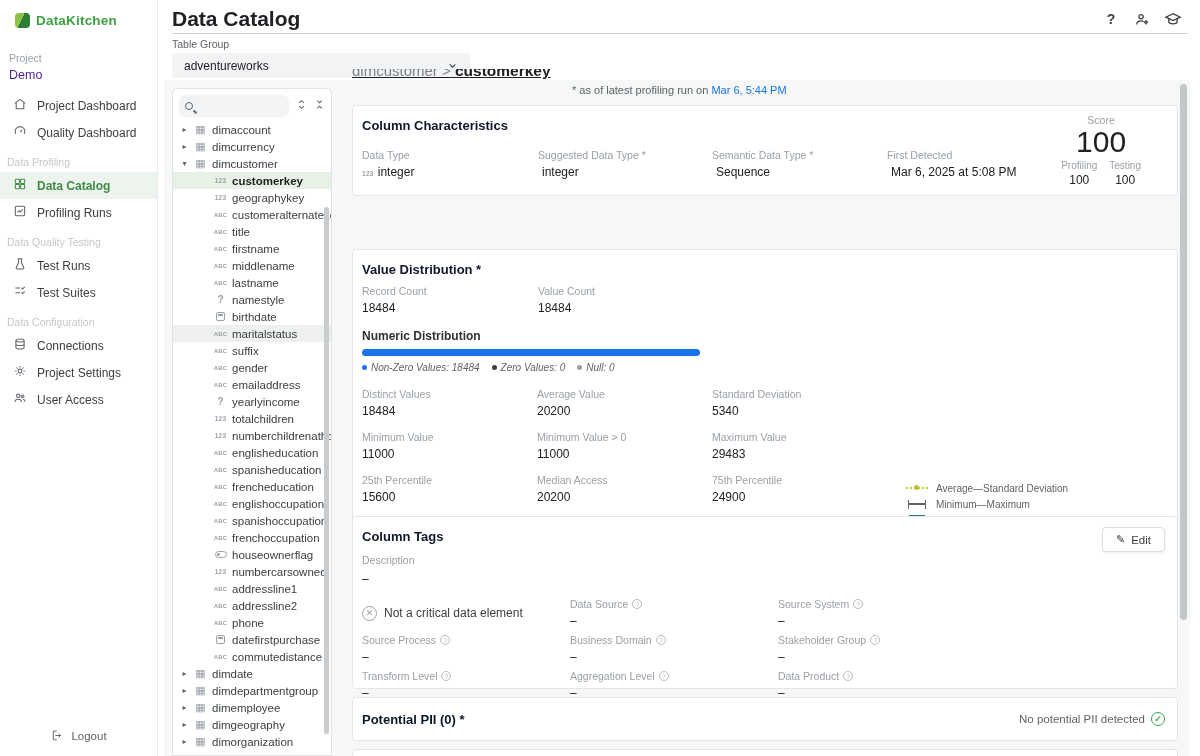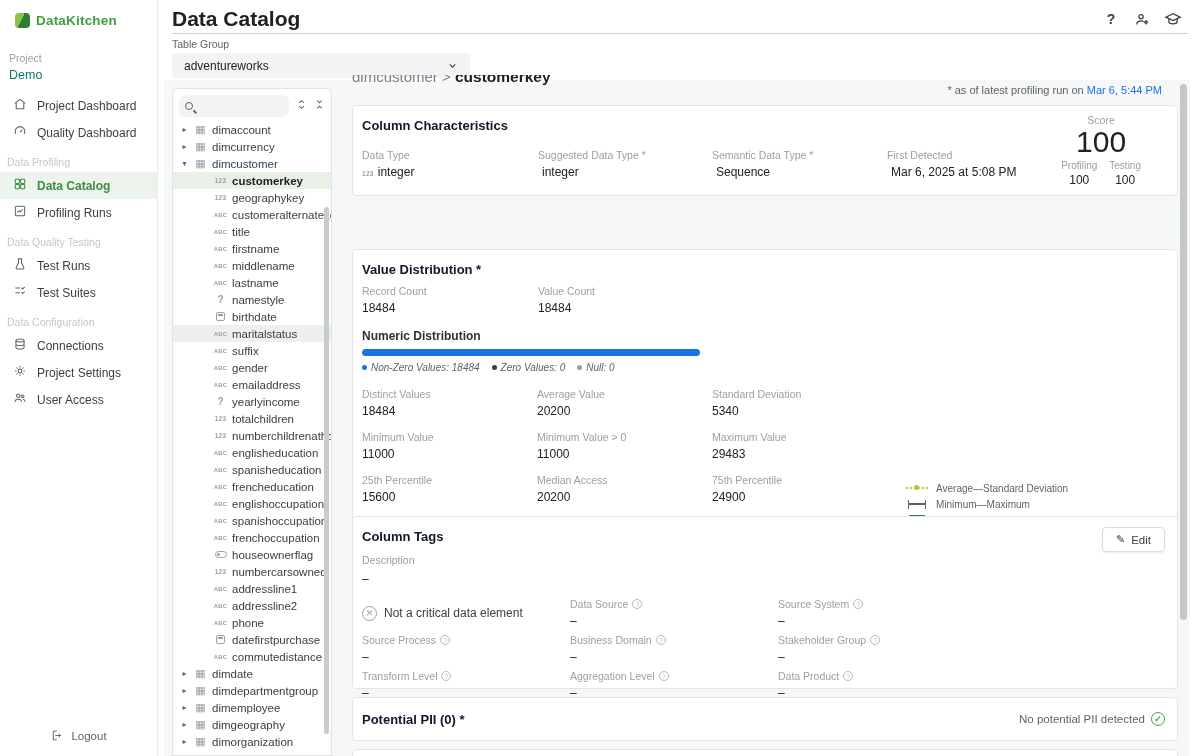--- a/index.html
+++ b/index.html
@@ -7,21 +7,21 @@
     font-family:"Liberation Sans", sans-serif; color:#202124; }
 
   
   .sidebar { position:absolute; left:0; top:0; width:158px; height:756px; background:#fff;
     border-right:1px solid #e8eaec; z-index:5; }
   .logo { display:flex; align-items:center; gap:6px; padding:13px 0 0 15px; }
   .logo-mark { width:15px; height:15px; border-radius:4px;
     background:linear-gradient(115deg,#8bc34a 44%,#2e7d32 44%); }
   .logo-text { font-size:13.5px; font-weight:700; color:#3fa142; letter-spacing:.2px; }
   .proj-label { margin:24px 0 0 9px; font-size:10.5px; color:#9aa0a6; }
-  .proj-name { margin:4px 0 10px 9px; font-size:12.5px; color:#0f766e; }
+  .proj-name { margin:4px 0 10px 9px; font-size:12.5px; color:#4c1d95; }
   .nav-item { display:flex; align-items:center; gap:10px; height:27px; padding-left:13px;
     font-size:12px; color:#3c4043; cursor:pointer; }
   .nav-item svg { flex:0 0 auto; stroke:#5f6368; }
   .nav-item.active { background:#edf3ed; color:#3f8c46; font-weight:600; }
   .nav-item.active svg { stroke:#3f8c46; }
   .nav-section { padding:10px 0 4px 7px; font-size:10.5px; color:#c3c7cb; }
   .logout { position:absolute; bottom:8px; left:0; width:100%; display:flex; align-items:center;
     justify-content:center; gap:8px; font-size:11.5px; color:#5f6368; height:24px; cursor:pointer; }
   .logout svg { stroke:#5f6368; }
 
@@ -70,24 +70,24 @@
   .ticon.q::before { content:"?"; font-size:10px; font-weight:700; }
   .ticon.date { width:9px; height:9px; border:1.2px solid #9aa0a6; border-radius:2px; position:relative;
     margin:0 3px; }
   .ticon.date::after { content:""; position:absolute; left:1px; right:1px; top:1px; height:2px; background:#9aa0a6; }
   .ticon.toggle { width:12px; height:7px; border:1.2px solid #9aa0a6; border-radius:4px; position:relative; margin:0 1.5px; }
   .ticon.toggle::after { content:""; position:absolute; left:1px; top:0.8px; width:3.4px; height:3.4px;
     border-radius:50%; background:#9aa0a6; }
   .vscroll { position:absolute; right:2px; top:118px; width:5px; height:527px; background:#c9ccce; border-radius:3px; z-index:6;}
 
   
-  .crumb-band { position:absolute; left:352px; top:75px; width:560px; height:16px; overflow:hidden; }
+  .crumb-band { position:absolute; left:352px; top:69px; width:560px; height:16px; overflow:hidden;text-decoration:underline; }
   .crumb-inner { display:block; margin-top:-7px; font-size:15px; color:#7d8287; }
   .crumb-col { font-weight:700; color:#202124; font-size:15.5px; }
-  .asof { position:absolute; left:584px; top:84px; width:578px; text-align:right; font-size:11px; color:#5f6368; }
+  .asof { position:absolute; left:572px; top:84px; width:578px; font-size:11px; color:#5f6368; }
   .asof a { color:#1a73e8; text-decoration:none; font-weight:500; cursor:pointer; }
   .main-scroll { position:absolute; left:1180px; top:84px; width:7px; height:536px; background:#c4c7c9; border-radius:4px; z-index:6; }
 
   .card { position:absolute; left:352px; width:826px; background:#fff; border:1px solid #e3e5e7;
     border-radius:4px; padding:12px 9px; }
   .card h2 { font-size:13px; font-weight:600; color:#0f172a; }
   .f-label { font-size:10.5px; color:#9aa0a6; }
   .f-value { font-size:12px; color:#202124; margin-top:4px; display:flex; align-items:center; gap:4px; }
   .f-icon.num::before { content:"123"; font-size:6.5px; font-weight:700; letter-spacing:.3px; color:#9aa0a6; }
 

